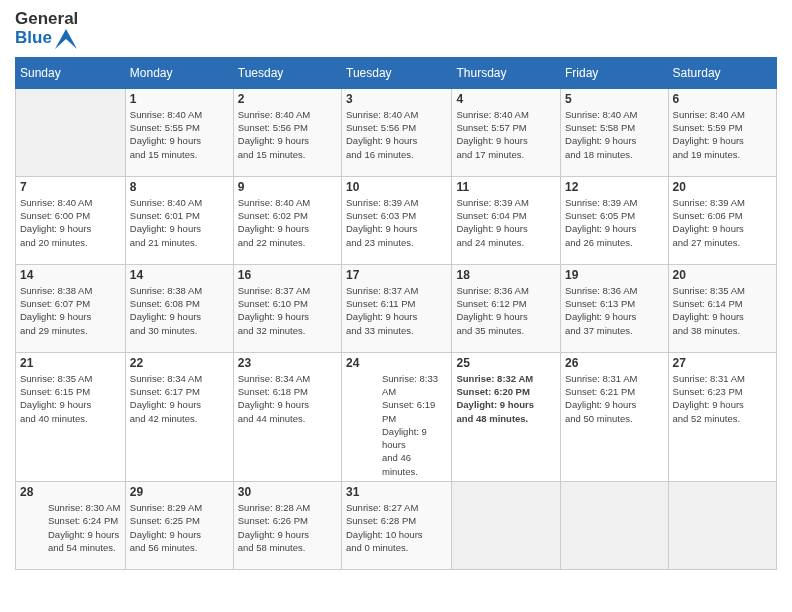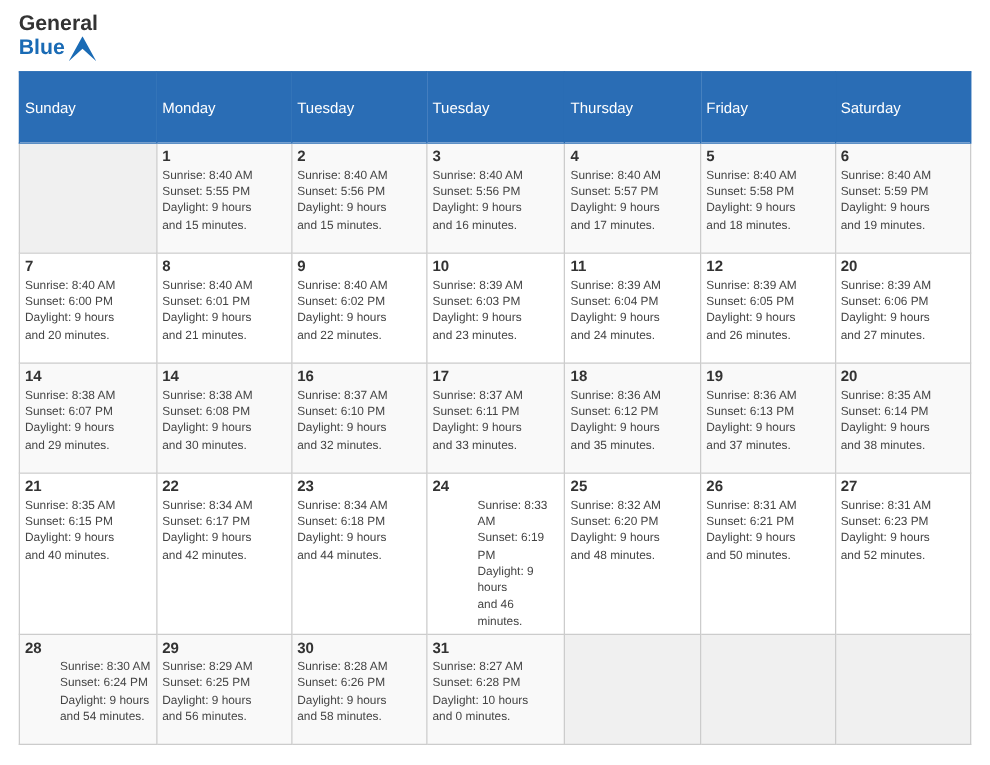--- a/index.html
+++ b/index.html
@@ -39,21 +39,21 @@
       color: #555;
     }
     table {
       width: 100%;
       border-collapse: collapse;
       font-size: 10px;
     }
     thead tr th {
       background-color: #2a6db5;
       color: #fff;
-      padding: 21px 4px;
+      padding: 8px 4px;
       text-align: left;
       font-size: 12px;
       font-weight: normal;
       border: 1px solid #2a6db5;
     }
     tbody tr td {
       border: 1px solid #ccc;
       padding: 3px 4px;
       vertical-align: top;
       width: 113px;
@@ -290,21 +290,21 @@
           </td>
           <td>
             <span class="day-number">24</span>
             <div class="day-info" style="white-space: pre-line; margin-left: 36px;">Sunrise: 8:33 AM
 Sunset: 6:19 PM
 Daylight: 9 hours
 and 46 minutes.</div>
           </td>
           <td>
             <span class="day-number">25</span>
-            <div class="day-info" style="white-space: pre-line;">Sunrise: 8:32 AM
+            <div class="day-info" style="white-space: pre-line; font-weight: bold;">Sunrise: 8:32 AM
 Sunset: 6:20 PM
 Daylight: 9 hours
 and 48 minutes.</div>
           </td>
           <td>
             <span class="day-number">26</span>
             <div class="day-info" style="white-space: pre-line;">Sunrise: 8:31 AM
 Sunset: 6:21 PM
 Daylight: 9 hours
 and 50 minutes.</div>

